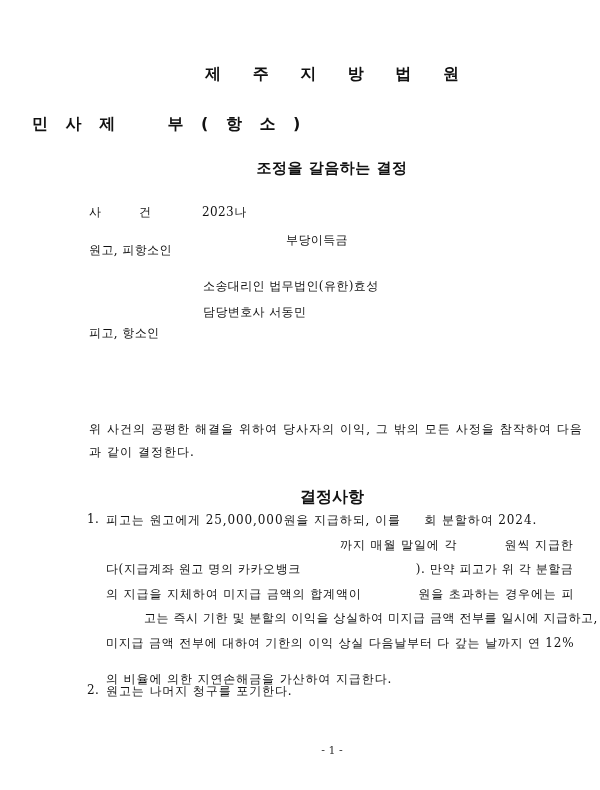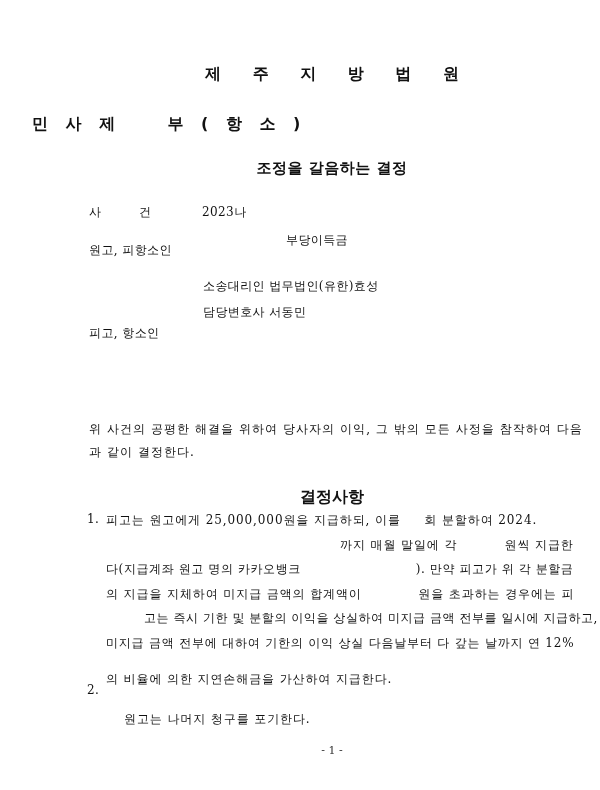--- a/index.html
+++ b/index.html
@@ -54,17 +54,17 @@
     <span class="abs serif line" style="top:537px; left:308px; letter-spacing:0.9px;">까지 매월 말일에 각          원씩 지급한</span>
     <span class="abs serif line" style="top:561px; left:74px; letter-spacing:0.6px;">다(지급계좌 원고 명의 카카오뱅크                          ). 만약 피고가 위 각 분할금</span>
     <span class="abs serif line" style="top:586px; left:74px; letter-spacing:0.9px;">의 지급을 지체하여 미지급 금액의 합계액이            원을 초과하는 경우에는 피</span>
     <span class="abs serif line" style="top:610px; left:74px; letter-spacing:0.55px;margin-left:38px;">고는 즉시 기한 및 분할의 이익을 상실하여 미지급 금액 전부를 일시에 지급하고,</span>
     <span class="abs serif line" style="top:635px; left:74px; letter-spacing:0.8px;">미지급 금액 전부에 대하여 기한의 이익 상실 다음날부터 다 갚는 날까지 연 12%</span>
     <span class="abs serif line" style="top:659px; left:74px; letter-spacing:0.9px;margin-top:12px;">의 비율에 의한 지연손해금을 가산하여 지급한다.</span>
   </div>
 
   <div>
     <span class="abs serif line" style="top:683px; left:55px;">2.</span>
-    <span class="abs serif line" style="top:683px; left:92px; letter-spacing:0.9px;margin-top:28px;">원고는 나머지 청구를 포기한다.</span>
+    <span class="abs serif line" style="top:683px; left:74px; letter-spacing:0.9px;">원고는 나머지 청구를 포기한다.</span>
   </div>
 
   <div class="abs serif pagenum">- 1 -</div>
 </div>
 
 </body></html>

